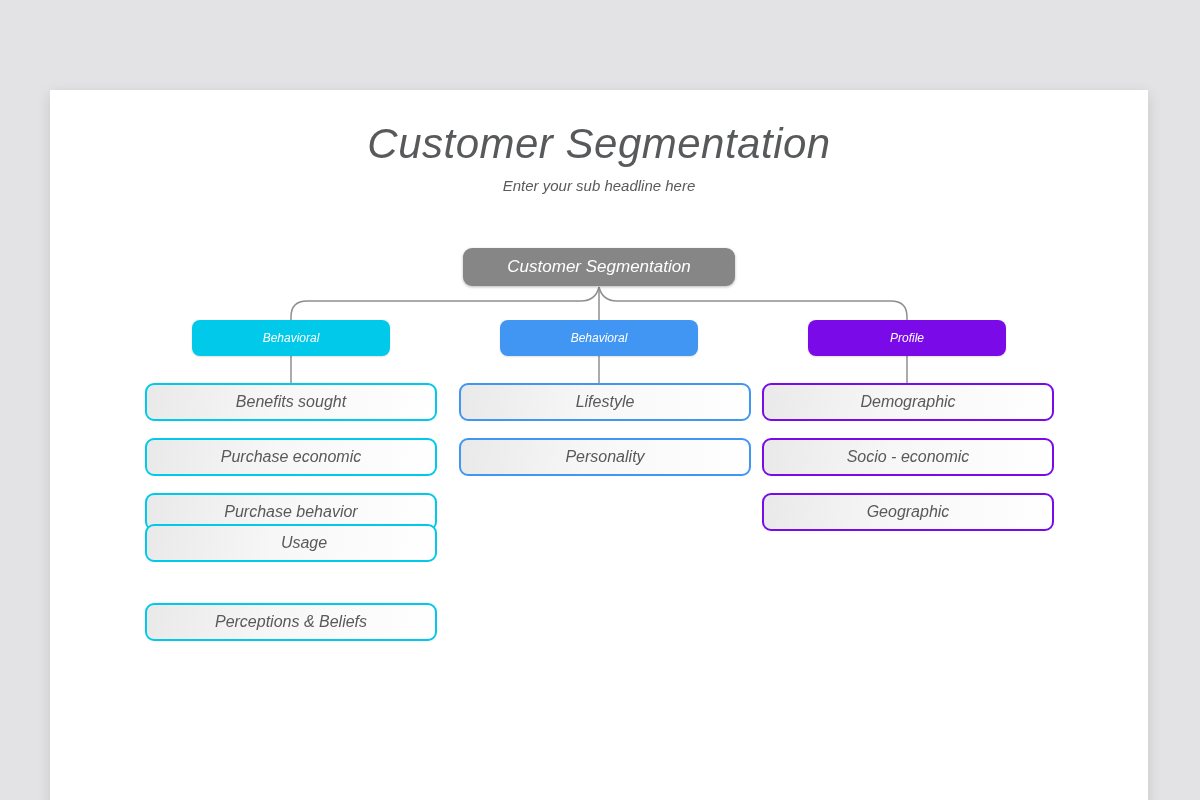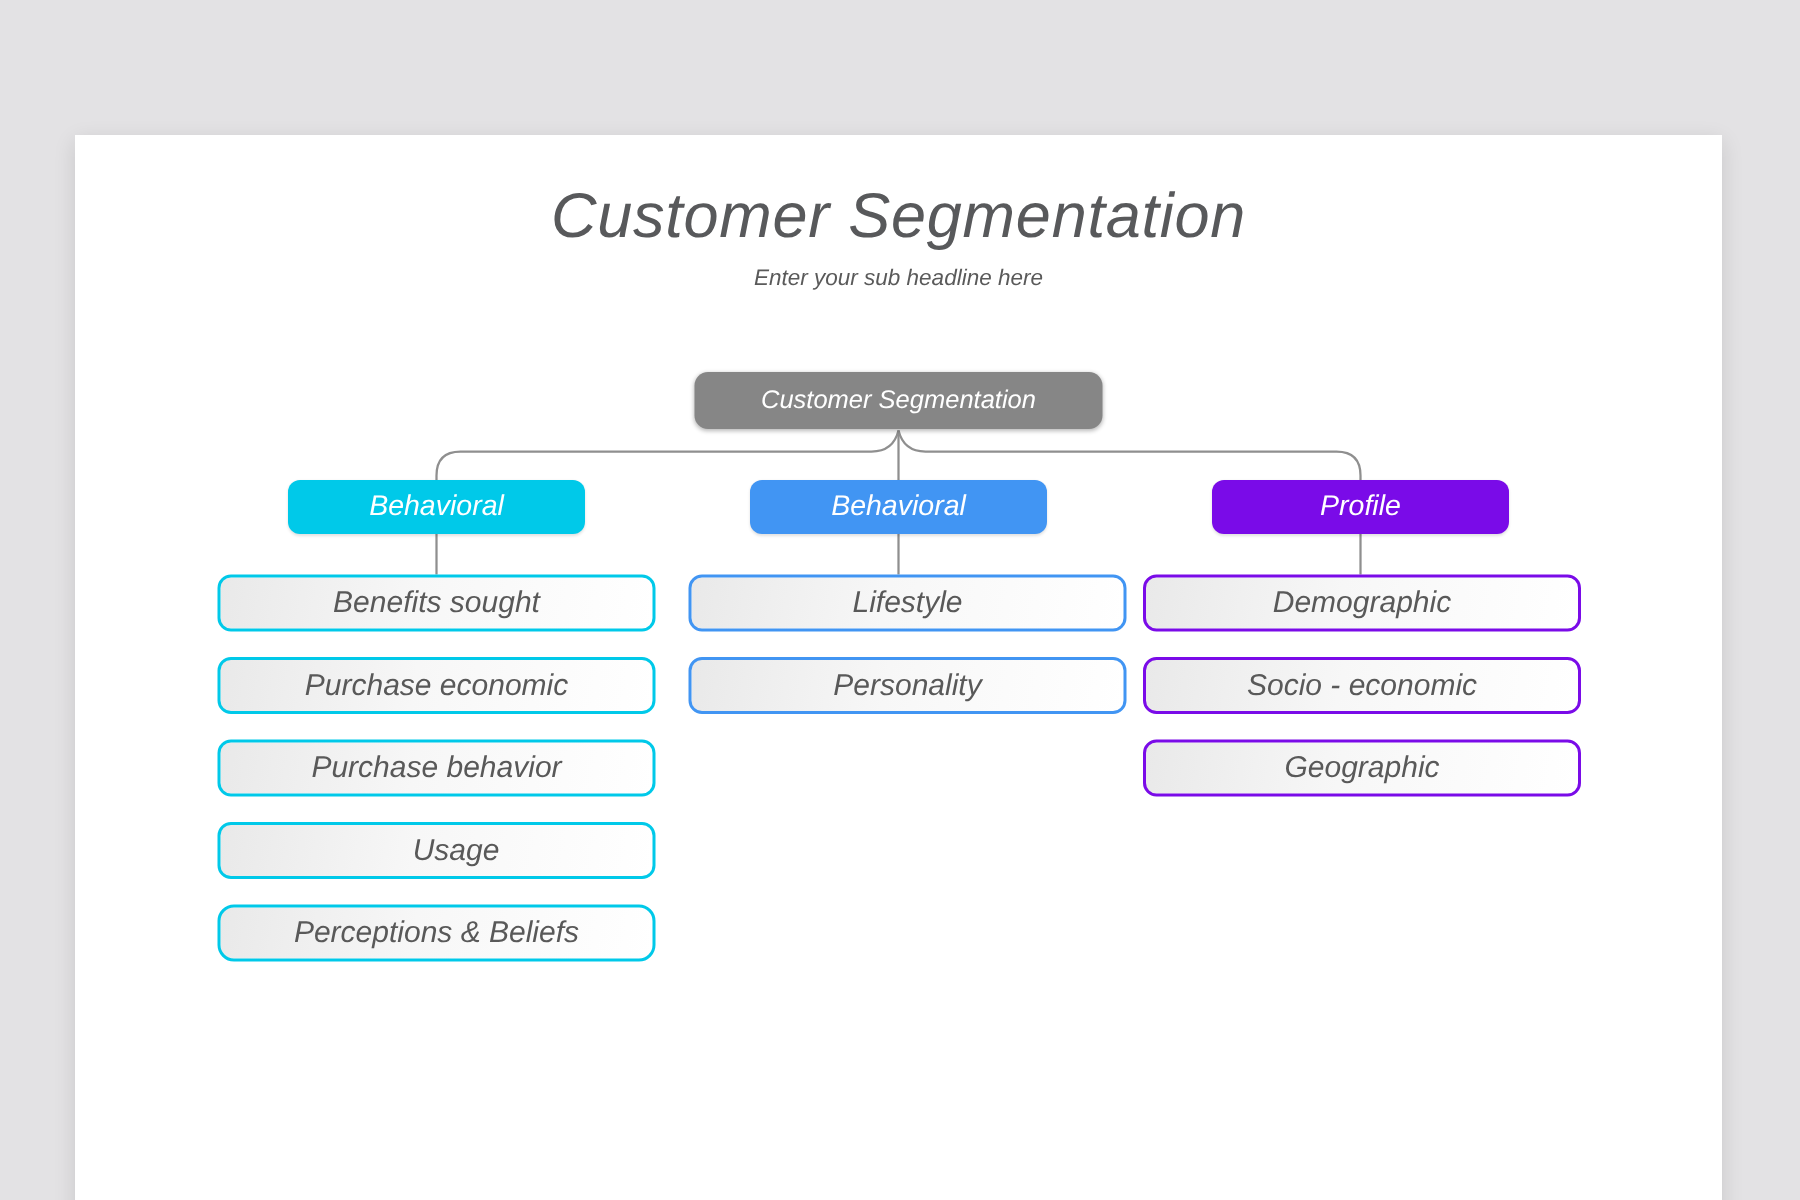--- a/index.html
+++ b/index.html
@@ -46,40 +46,40 @@
     color: #ffffff;
     font-size: 17px;
     background: #868686;
     box-shadow: 0 1px 3px rgba(0,0,0,0.28);
   }
   .branch-header {
     top: 230px;
     width: 198px; height: 36px;
     border-radius: 8px;
     color: #ffffff;
-    font-size: 19px;
+    font-size: 12px;
     box-shadow: 0 1px 2px rgba(0,0,0,0.12);
   }
   .child-node {
     width: 292px; height: 38px;
     border: 2px solid;
     background: linear-gradient(100deg, #e9e9e9 0%, #f7f7f7 45%, #ffffff 100%);
     color: #595959;
-    font-size: 20px;
+    font-size: 16px;
   }
   .col-0 { left: 142px; }
   .col-1 { left: 450px; }
   .col-2 { left: 758px; }
   .ccol-0 { left: 95px; }
   .ccol-1 { left: 409px; }
   .ccol-2 { left: 712px; }
   .row-0 { top: 293px; }
   .row-1 { top: 348px; }
   .row-2 { top: 403px; }
-  .row-3 { top: 458px; padding-left: 26px; }
+  .row-3 { top: 434px; padding-left: 26px; }
   .row-4 { top: 513px; }
 </style>
 </head>
 <body>
 
 <div class="slide-card">
 
   <div class="slide-header">
     <div class="page-title">Customer Segmentation</div>
     <div class="page-subtitle">Enter your sub headline here</div>
@@ -98,21 +98,21 @@
       </g>
     </svg>
 
     <div class="node root-node" style="background: rgb(134, 134, 134);">Customer Segmentation</div>
 
     <div class="node branch-header col-0" style="background: rgb(0, 201, 233);">Behavioral</div>
     <div class="node child-node ccol-0 row-0" style="border-color: rgb(0, 201, 233);">Benefits sought</div>
     <div class="node child-node ccol-0 row-1" style="border-color: rgb(0, 201, 233);">Purchase economic</div>
     <div class="node child-node ccol-0 row-2" style="border-color: rgb(0, 201, 233);">Purchase behavior</div>
     <div class="node child-node ccol-0 row-3" style="border-color: rgb(0, 201, 233);">Usage</div>
-    <div class="node child-node ccol-0 row-4" style="border-color: rgb(0, 201, 233); border-radius: 11px;">Perceptions &amp; Beliefs</div>
+    <div class="node child-node ccol-0 row-4" style="border-color: rgb(0, 201, 233);">Perceptions &amp; Beliefs</div>
 
     <div class="node branch-header col-1" style="background: rgb(65, 149, 243);">Behavioral</div>
     <div class="node child-node ccol-1 row-0" style="border-color: rgb(65, 149, 243);">Lifestyle</div>
     <div class="node child-node ccol-1 row-1" style="border-color: rgb(65, 149, 243);">Personality</div>
 
     <div class="node branch-header col-2" style="background: rgb(122, 11, 232);">Profile</div>
     <div class="node child-node ccol-2 row-0" style="border-color: rgb(122, 11, 232);">Demographic</div>
     <div class="node child-node ccol-2 row-1" style="border-color: rgb(122, 11, 232);">Socio - economic</div>
     <div class="node child-node ccol-2 row-2" style="border-color: rgb(122, 11, 232);">Geographic</div>
 

